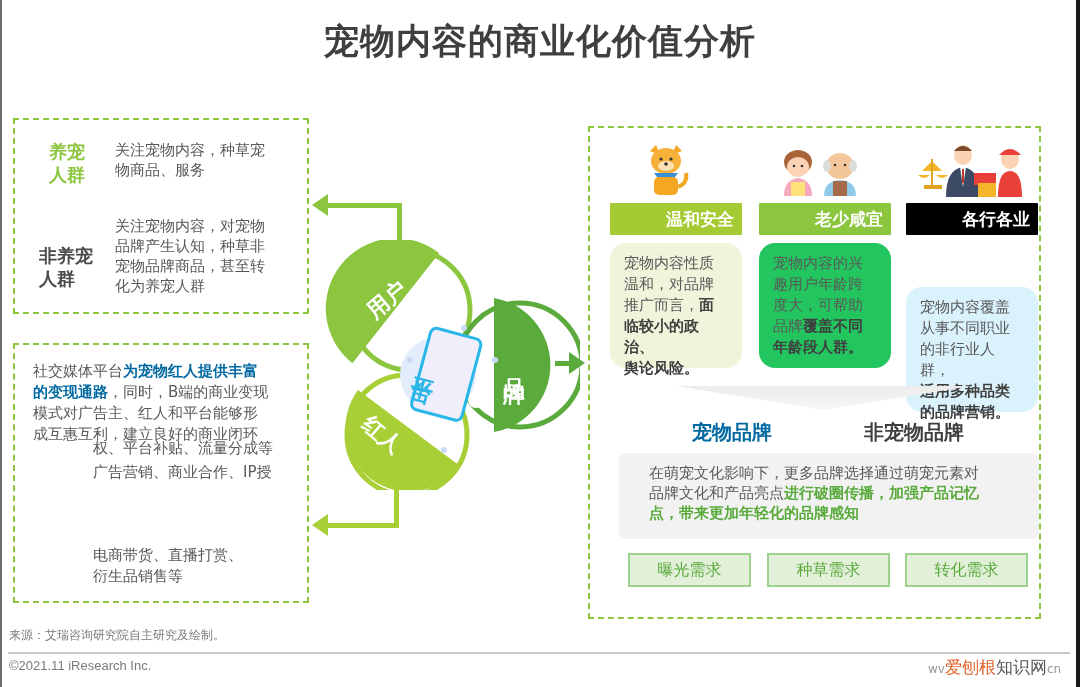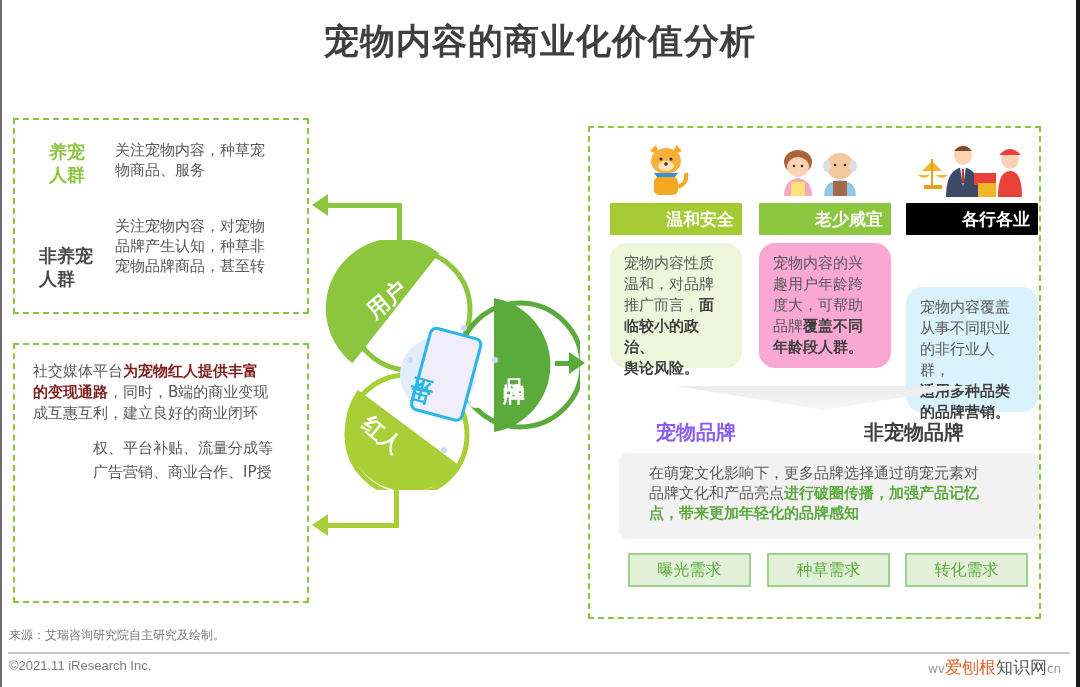--- a/index.html
+++ b/index.html
@@ -14,21 +14,21 @@
   #box-users { left: 13px; top: 118px; width: 296px; height: 196px; }
   #box-kol { left: 13px; top: 343px; width: 296px; height: 260px; }
   #box-brand { left: 588px; top: 126px; width: 453px; height: 493px; }
 
   .grp-label { position: absolute; font-size: 18px; font-weight: bold; text-align: left; line-height: 23px; }
   .grp-desc { position: absolute; font-size: 15px; line-height: 20px; color: #595959; }
   .green { color: #8cc63f; }
   .dark { color: #4a4a4a; }
 
   .kol-text { position: absolute; font-size: 15px; line-height: 21px; color: #595959; }
-  .hl { color: #7f1d1d; font-weight: bold; }
+  .hl { color: #0369a1; font-weight: bold; }
   .hl2 { color: #5aaa3c; font-weight: bold; }
   .bold-dark { color: #3f3f3f; font-weight: bold; }
 
   .connector { position: absolute; background: #8cc63f; }
   .arrow-left { position: absolute; width: 0; height: 0; border-top: 11px solid transparent; border-bottom: 11px solid transparent; border-right: 16px solid #8cc63f; }
   .arrow-right { position: absolute; width: 0; height: 0; border-top: 11px solid transparent; border-bottom: 11px solid transparent; border-left: 16px solid #5aaa3c; }
   .seg { position: absolute; color: #fff; font-weight: bold; font-size: 22px; display:flex; align-items:center; justify-content:center; }
 
   .card-head { position: absolute; top: 203px; width: 132px; height: 32px; border-radius: 1px; color: #fff; font-size: 17px; font-weight: bold; display: flex; align-items: center; justify-content: center; padding-left: 48px; }
   .card-body { position: absolute; top: 243px; width: 132px; height: 125px; border-radius: 16px; font-size: 15px; line-height: 21px; color: #595959; padding: 10px 24px 0 14px; }
@@ -65,32 +65,38 @@
     <div>物商品、服务</div>
   </div>
   <div class="grp-label dark" style="left:24px;top:113px;width:70px;margin-top:11px;">
     <div>非养宠</div>
     <div>人群</div>
   </div>
   <div class="grp-desc" style="left:100px;top:96px;">
     <div>关注宠物内容，对宠物</div>
     <div>品牌产生认知，种草非</div>
     <div>宠物品牌商品，甚至转</div>
+    <div>化为养宠人群</div>
   </div>
 </div>
 
 <div id="box-kol" class="dash-box">
   <div class="kol-text" style="left:18px;top:16px;width:270px;">
     <div><span>社交媒体平台</span><span class="hl">为宠物红人提供丰富</span></div>
     <div><span class="hl">的变现通路</span><span>，同时，B端的商业变现</span></div>
+    <div>模式对广告主、红人和平台能够形</div>
     <div>成互惠互利，建立良好的商业闭环</div>
   </div>
   <div class="kol-text" style="left:78px;top:91px;line-height:24px;">
     <div>权、平台补贴、流量分成等</div>
     <div>广告营销、商业合作、IP授</div>
+  </div>
+  <div class="kol-text" style="left:78px;top:200px;">
+    <div>电商带货、直播打赏、</div>
+    <div>衍生品销售等</div>
   </div>
 </div>
 
 <div class="connector" style="left:397px;top:203px;width:5px;height:52px;"></div>
 <div class="connector" style="left:326px;top:203px;width:76px;height:5px;"></div>
 <div class="arrow-left" style="left:312px;top:194px;"></div>
 
 <div class="connector" style="left:394px;top:480px;width:5px;height:48px;background:#a8cf35;"></div>
 <div class="connector" style="left:326px;top:523px;width:73px;height:5px;background:#a8cf35;"></div>
 <div class="arrow-left" style="left:312px;top:514px;border-right-color:#a8cf35;"></div>
@@ -177,38 +183,38 @@
 <div class="card-head" style="left:759px;background:#8cc63f;">老少咸宜</div>
 <div class="card-head" style="left:906px;background:#000000;">各行各业</div>
 
 <div class="card-body" style="left:610px;background:#eef5da;">
   <div>宠物内容性质</div>
   <div>温和，对品牌</div>
   <div><span>推广而言，</span><span class="bold-dark">面</span></div>
   <div class="bold-dark">临较小的政治、</div>
   <div class="bold-dark">舆论风险。</div>
 </div>
-<div class="card-body" style="left:759px;background:#f9a8d4;">
+<div class="card-body" style="left:759px;background:#22c55e;">
   <div>宠物内容的兴</div>
   <div>趣用户年龄跨</div>
   <div>度大，可帮助</div>
   <div><span>品牌</span><span class="bold-dark">覆盖不同</span></div>
   <div class="bold-dark">年龄段人群。</div>
 </div>
 <div class="card-body" style="left:906px;background:#daf2fb;margin-top:44px;">
   <div>宠物内容覆盖</div>
   <div>从事不同职业</div>
   <div>的非行业人群，</div>
   <div class="bold-dark">适用多种品类</div>
   <div class="bold-dark">的品牌营销。</div>
 </div>
 
 <div class="funnel"></div>
 
-<div class="brand-label" style="left:656px;color:#8b5cf6;">宠物品牌</div>
+<div class="brand-label" style="left:692px;color:#0369a1;">宠物品牌</div>
 <div class="brand-label" style="left:864px;color:#3f3f3f;font-family:Liberation Mono, monospace;">非宠物品牌</div>
 
 <div class="summary">
   <div>在萌宠文化影响下，更多品牌选择通过萌宠元素对</div>
   <div><span>品牌文化和产品亮点</span><span class="hl2">进行破圈传播，加强产品记忆</span></div>
   <div class="hl2">点，带来更加年轻化的品牌感知</div>
 </div>
 
 <div class="need" style="left:628px;">曝光需求</div>
 <div class="need" style="left:767px;">种草需求</div>

